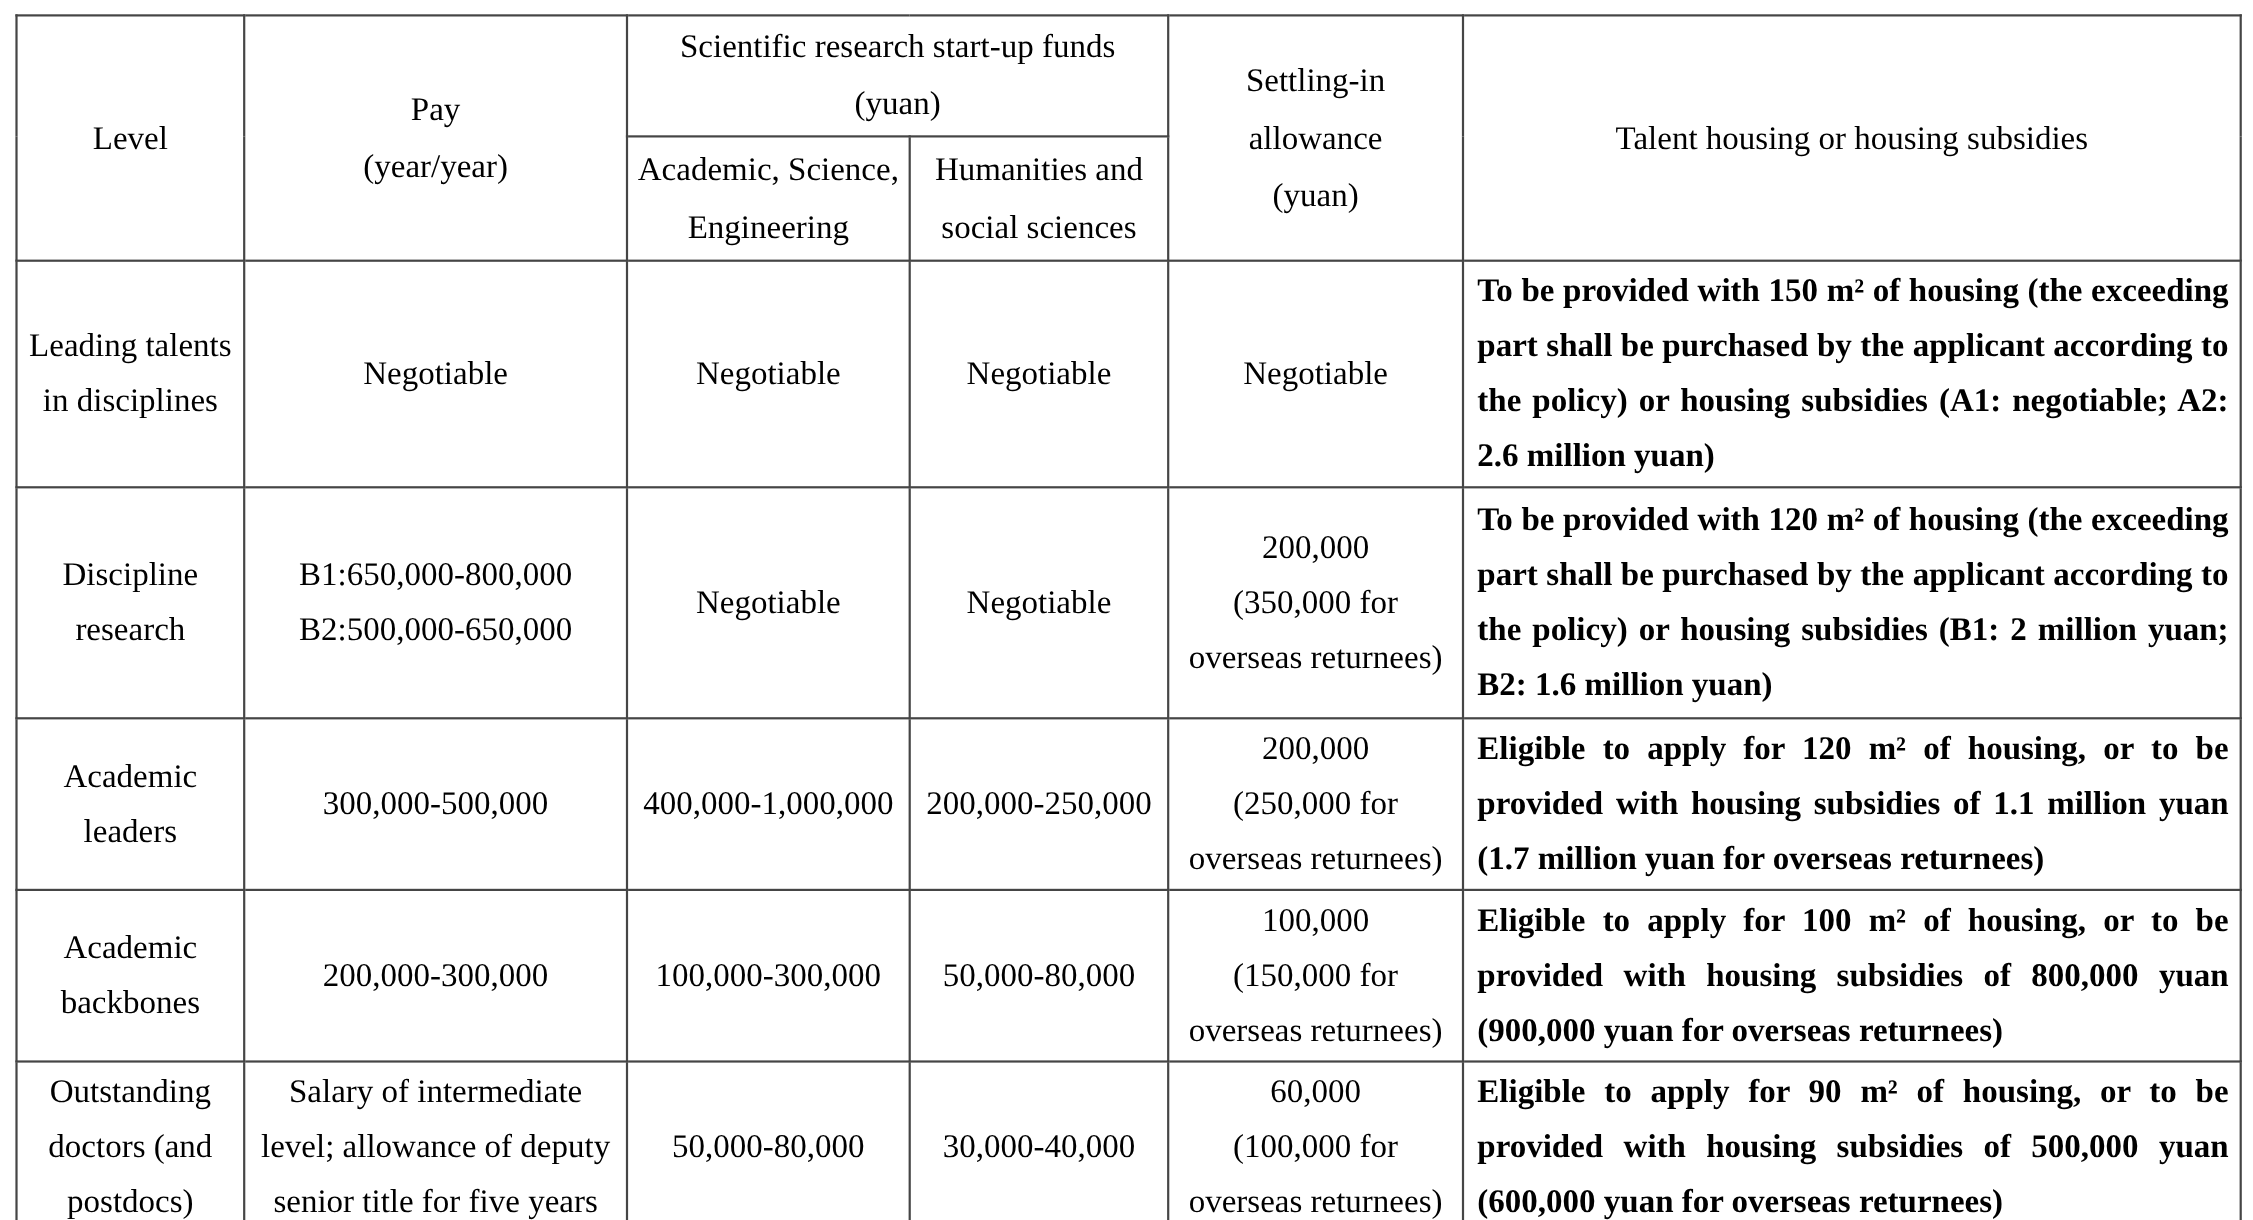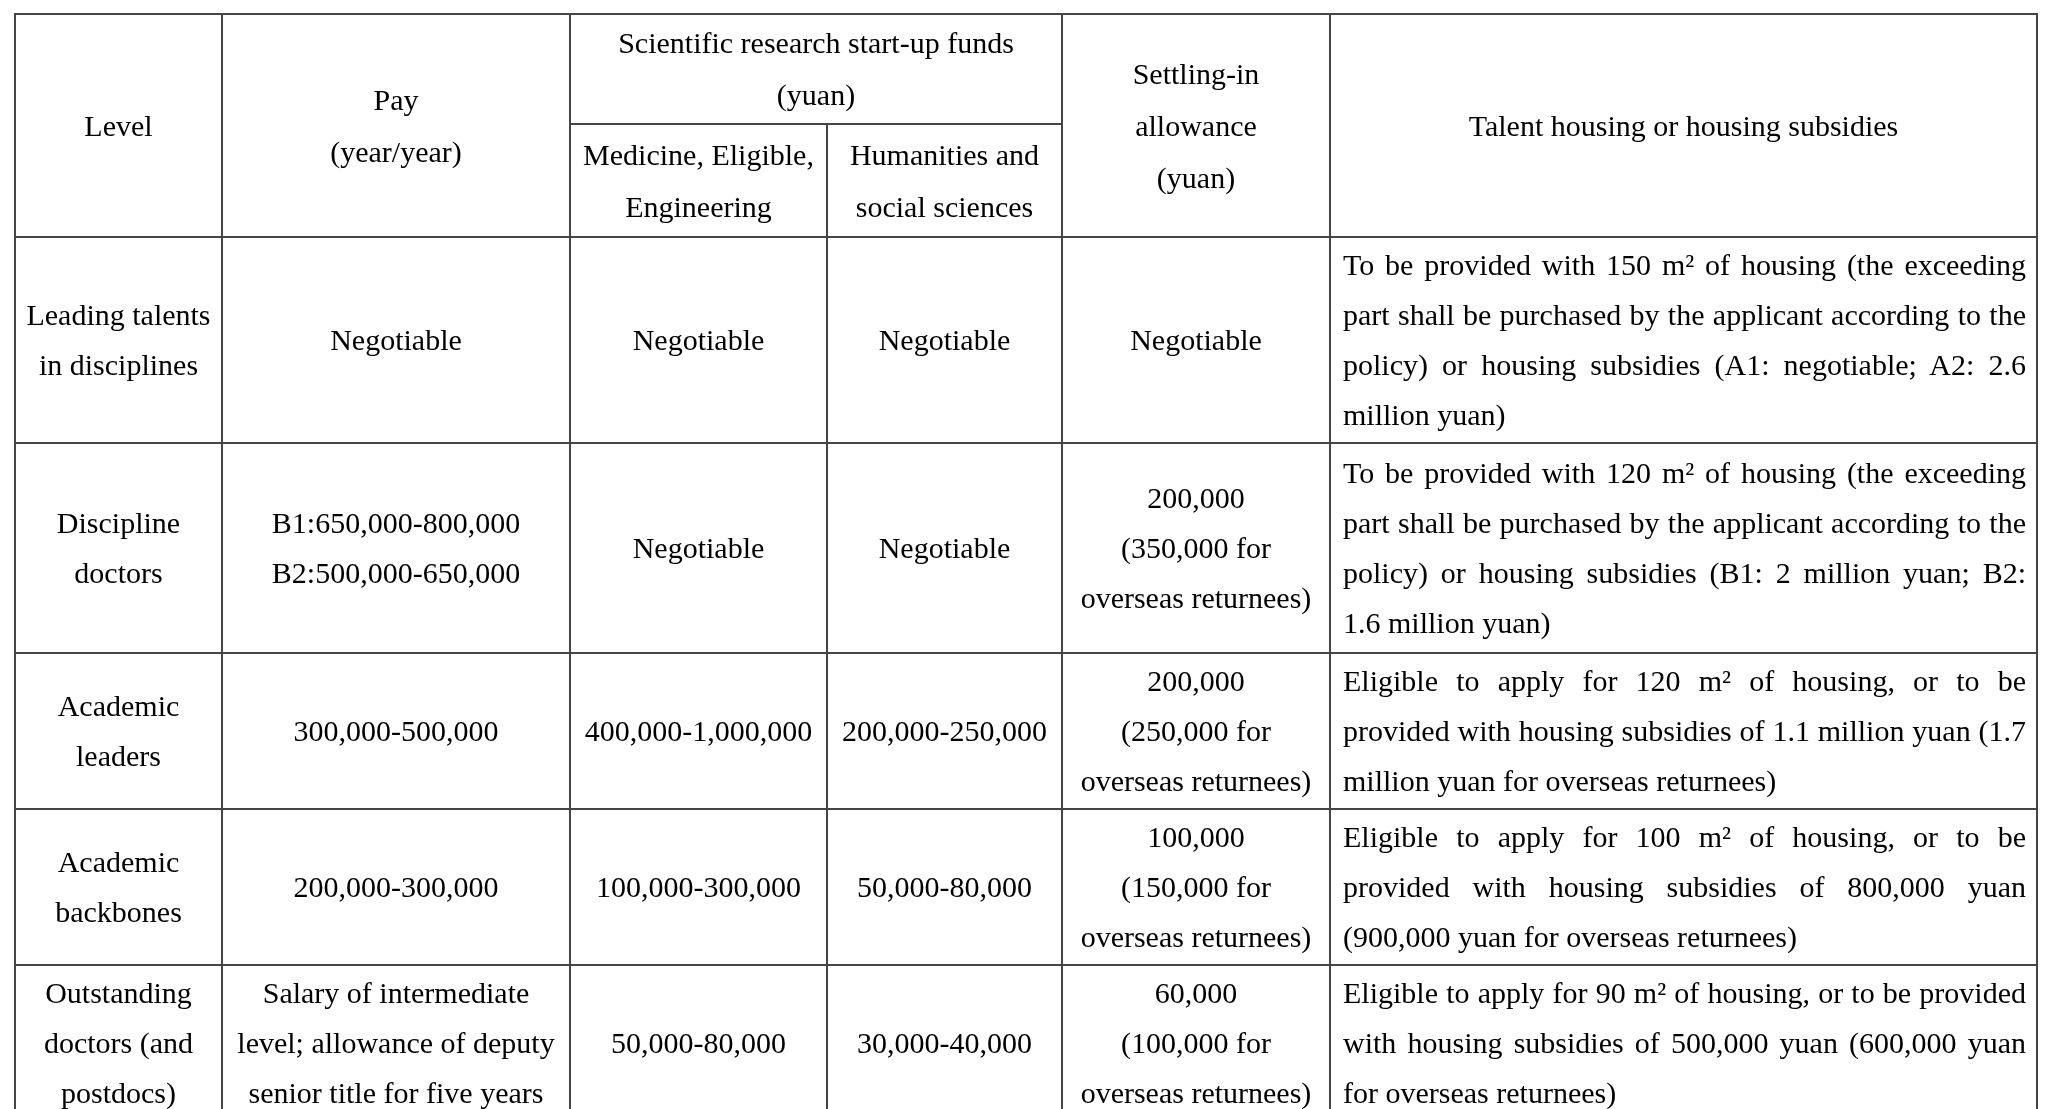--- a/index.html
+++ b/index.html
@@ -29,20 +29,21 @@
     padding: 2px 6px;
     white-space: pre-line; 
     overflow: hidden;
   }
   th { line-height: 52px; }
   td { line-height: 50px; }
   td.housing-cell {
     text-align: justify;
     white-space: normal;
     padding: 2px 10px 2px 12px;
+    font-weight: bold;
   }
   tr.hr1 { height: 103px; }
   tr.hr2 { height: 113px; }
   tr.r0 { height: 203px; }
   tr.r1 { height: 210px; }
   tr.r2 { height: 153px; }
   tr.r3 { height: 154px; }
   tr.r4 { height: 155px; }
 </style>
 </head>
@@ -64,39 +65,39 @@
         <th rowspan="2">Pay
 (year/year)</th>
         <th colspan="2">Scientific research start-up funds
 (yuan)</th>
         <th rowspan="2">Settling-in
 allowance
 (yuan)</th>
         <th rowspan="2">Talent housing or housing subsidies</th>
       </tr>
       <tr class="hr2">
-        <th>Medicine, Eligible,
+        <th>Academic, Science,
 Engineering</th>
         <th>Humanities and
 social sciences</th>
       </tr>
     </thead>
     <tbody>
       <tr class="r0">
         <td>Leading talents
 in disciplines</td>
         <td>Negotiable</td>
         <td>Negotiable</td>
         <td>Negotiable</td>
         <td>Negotiable</td>
         <td class="housing-cell">To be provided with 150 m² of housing (the exceeding part shall be purchased by the applicant according to the policy) or housing subsidies (A1: negotiable; A2: 2.6 million yuan)</td>
       </tr>
       <tr class="r1">
         <td>Discipline
-doctors</td>
+research</td>
         <td>B1:650,000-800,000
 B2:500,000-650,000</td>
         <td>Negotiable</td>
         <td>Negotiable</td>
         <td>200,000
 (350,000 for
 overseas returnees)</td>
         <td class="housing-cell">To be provided with 120 m² of housing (the exceeding part shall be purchased by the applicant according to the policy) or housing subsidies (B1: 2 million yuan; B2: 1.6 million yuan)</td>
       </tr>
       <tr class="r2">

